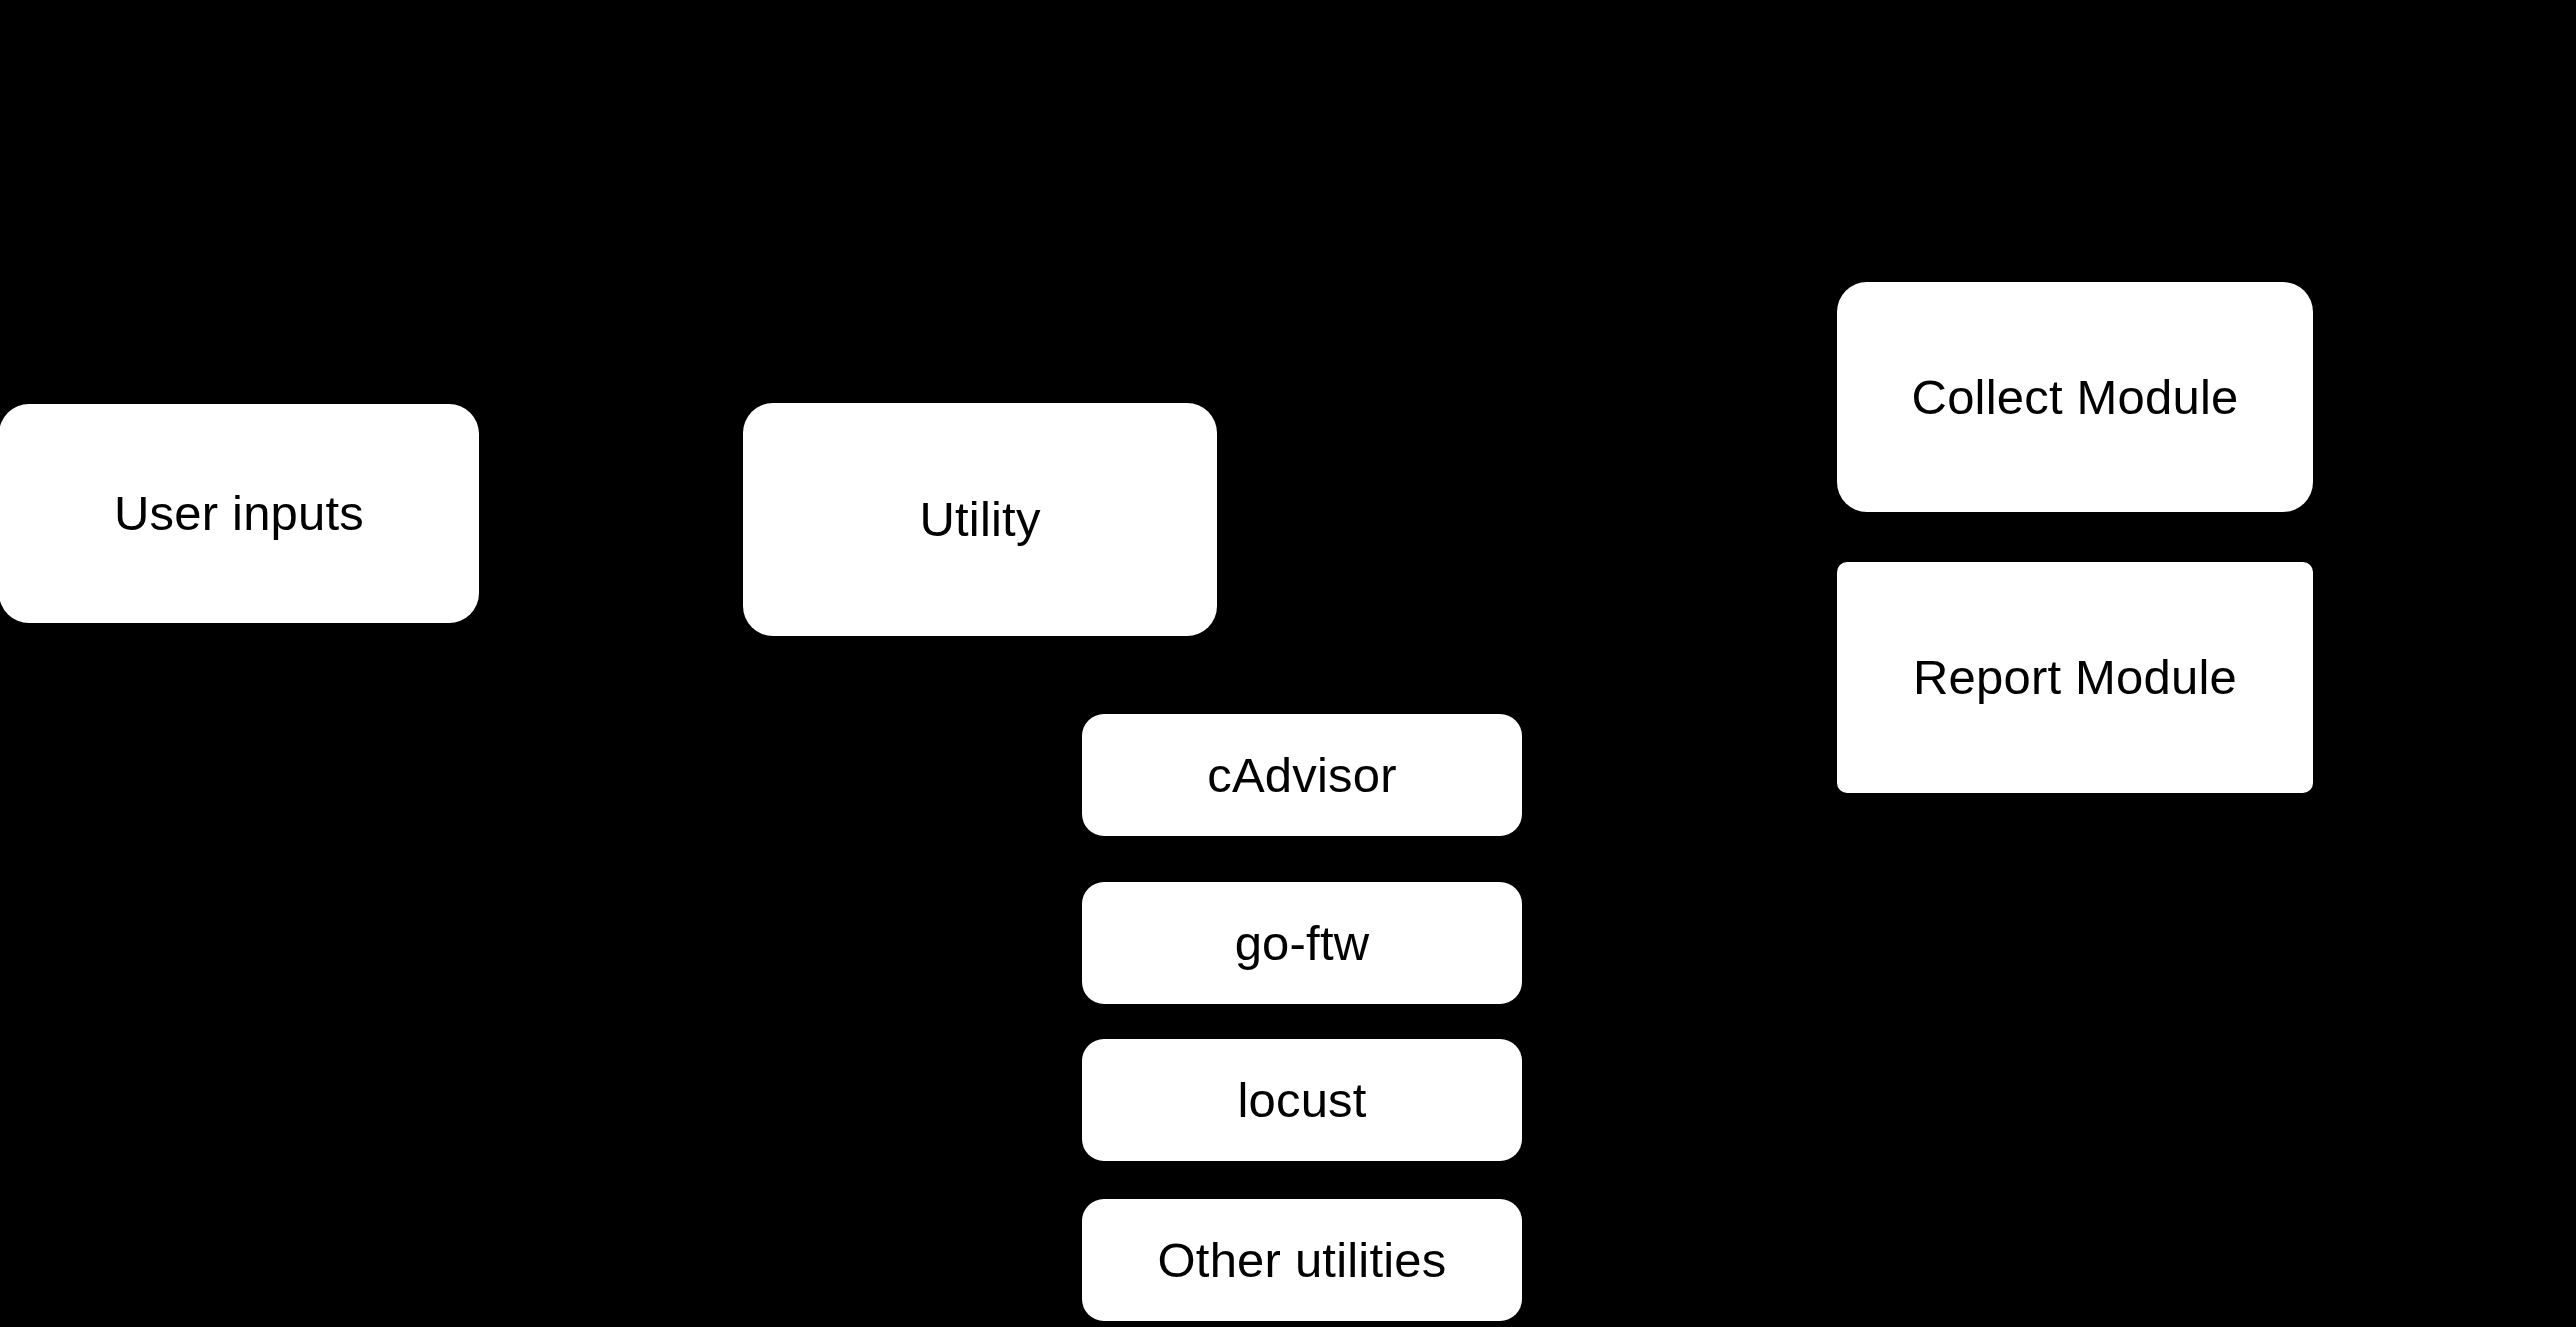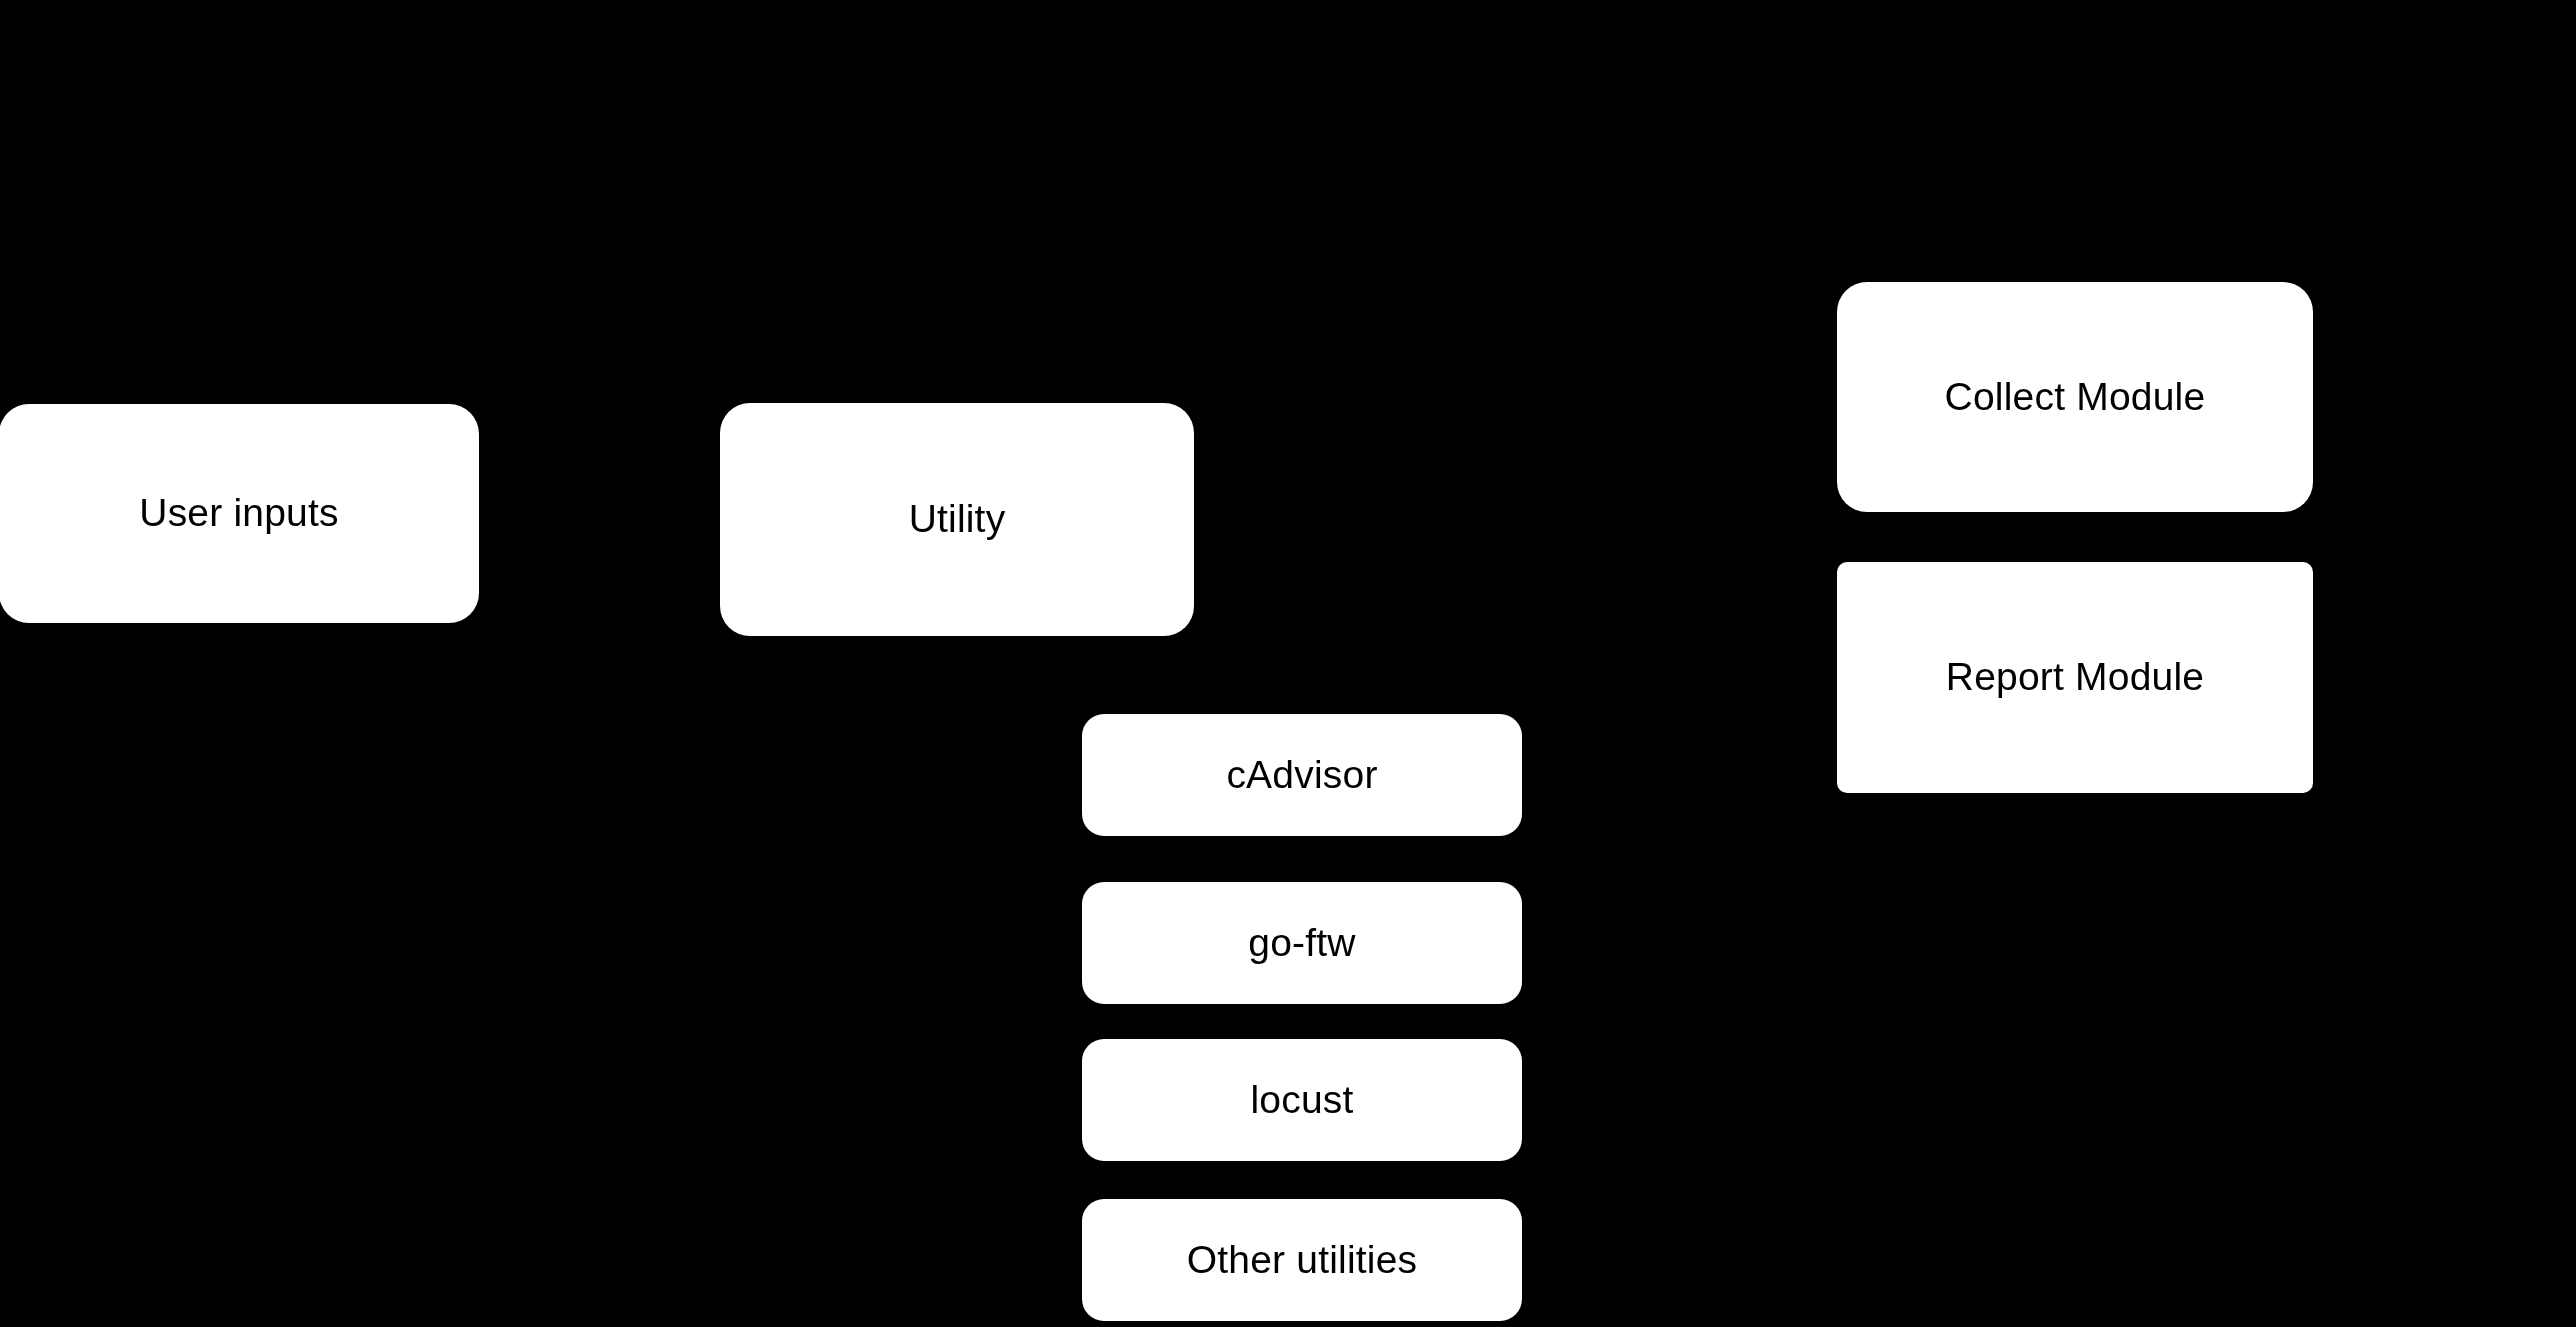--- a/index.html
+++ b/index.html
@@ -23,21 +23,21 @@
   .node {
     position: absolute;
     box-sizing: border-box;
     background: #ffffff;
     border-radius: 26px;
     display: flex;
     align-items: center;
     justify-content: center;
     text-align: center;
     color: #000000;
-    font-size: 39px;
+    font-size: 49px;
     line-height: 1.15;
     font-weight: 400;
     letter-spacing: 0.2px;
     -webkit-font-smoothing: antialiased;
   }
 
   .node .label {
     display: block;
     padding: 0 14px;
     white-space: nowrap;
@@ -46,21 +46,21 @@
   
   .node--user-inputs {
     left: -1px;
     top: 404px;
     width: 480px;
     height: 219px;
     border-radius: 30px;
   }
 
   .node--utility {
-    left: 720px;
+    left: 743px;
     top: 403px;
     width: 474px;
     height: 233px;
     border-radius: 30px;
   }
 
   
   .node--collect-module {
     left: 1837px;
     top: 282px;

